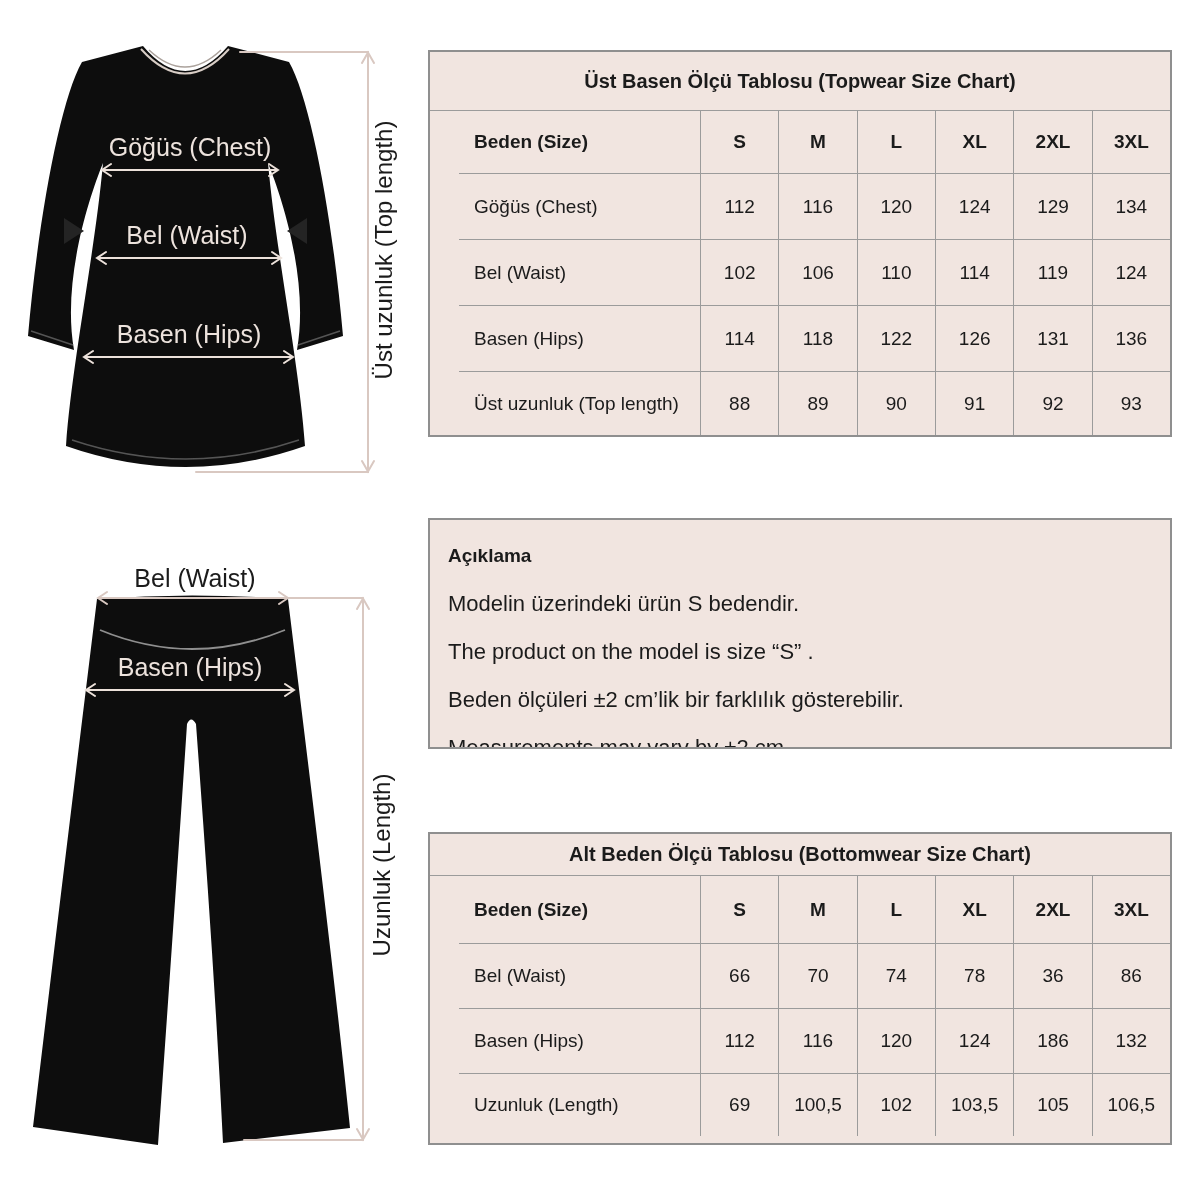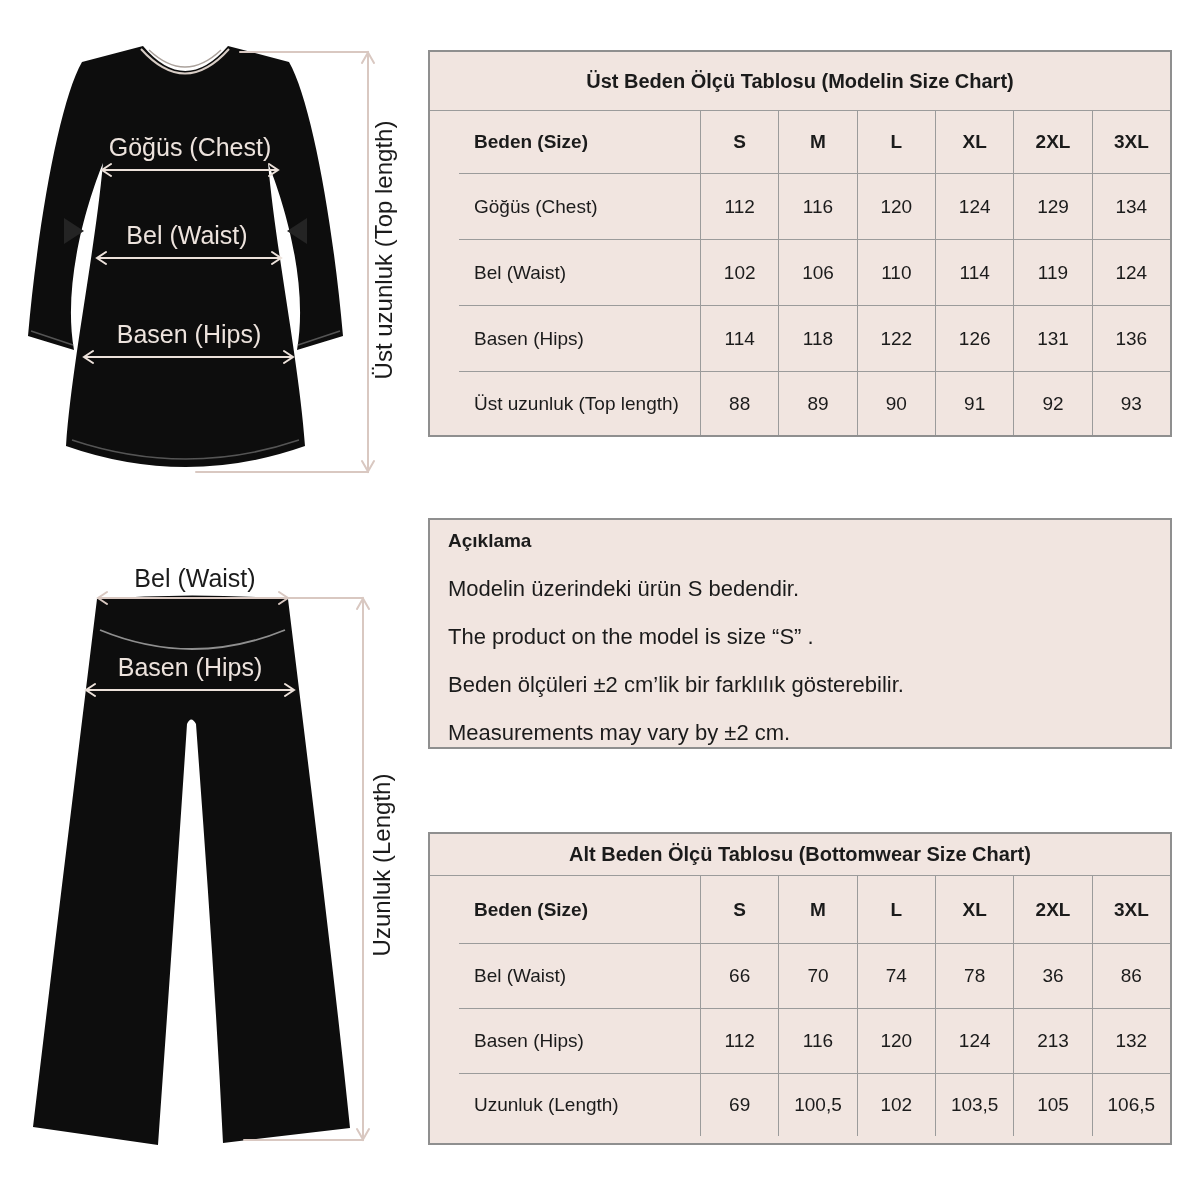--- a/index.html
+++ b/index.html
@@ -31,21 +31,21 @@
   }
   .t-grid > div:nth-child(7n+1) {
     border-left:none; justify-content:flex-start; padding-left:15px;
   }
   .t-grid > div:nth-child(-n+7) { border-top:none; }
   .t-grid > div.th { font-weight:bold; }
   
   .note {
     position:absolute; left:428px; top:518px; width:744px; height:231px;
     box-sizing:border-box; background:#f1e5e0; border:2px solid #8f8f8f;
-    padding:9px 18px; overflow:hidden;
+    padding:24px 18px; overflow:hidden;
   }
   .note-title { font-weight:bold; font-size:19px; line-height:24px; }
   .note p { margin:24px 0 0 0; font-size:22px; line-height:24px; }
   
   .illus { position:absolute; left:0; }
   .illus.top { top:0; }
   .illus.bottom { top:550px; }
   .garment { fill:#0d0d0d; stroke:none; }
   .m-light { stroke:#ece1da; stroke-width:2; fill:none; stroke-linecap:round; }
   .m-beige { stroke:#d9c8c1; stroke-width:2; fill:none; stroke-linecap:round; }
@@ -112,21 +112,21 @@
     <path class="m-beige" d="M98,598 H363 M107,592 L98,598 L107,604 M279,592 L288,598 L279,604"></path>
 
     <text class="t-light" x="190" y="676" text-anchor="middle">Basen (Hips)</text>
     <path class="m-light" d="M86,690 H294 M95,684 L86,690 L95,696 M285,684 L294,690 L285,696"></path>
 
     <path class="m-beige" d="M363,598 V1140 H244 M357,609 L363,598.5 L369,609 M357,1129 L363,1139.5 L369,1129"></path>
     <text class="t-rot" transform="translate(390,865) rotate(-90)" text-anchor="middle">Uzunluk (Length)</text>
   </svg>
 
   <section class="size-table top">
-    <div class="t-title">Üst Beden Ölçü Tablosu (Modelin Size Chart)</div>
+    <div class="t-title">Üst Basen Ölçü Tablosu (Topwear Size Chart)</div>
     <div class="t-grid">
       <div class="th">Beden (Size)</div>
       <div class="th">S</div>
       <div class="th">M</div>
       <div class="th">L</div>
       <div class="th">XL</div>
       <div class="th">2XL</div>
       <div class="th">3XL</div>
 
       <div>Göğüs (Chest)</div>
@@ -188,21 +188,21 @@
       <div>74</div>
       <div>78</div>
       <div>36</div>
       <div>86</div>
 
       <div>Basen (Hips)</div>
       <div>112</div>
       <div>116</div>
       <div>120</div>
       <div>124</div>
-      <div>213</div>
+      <div>186</div>
       <div>132</div>
 
       <div>Uzunluk (Length)</div>
       <div>69</div>
       <div>100,5</div>
       <div>102</div>
       <div>103,5</div>
       <div>105</div>
       <div>106,5</div>
     </div>

